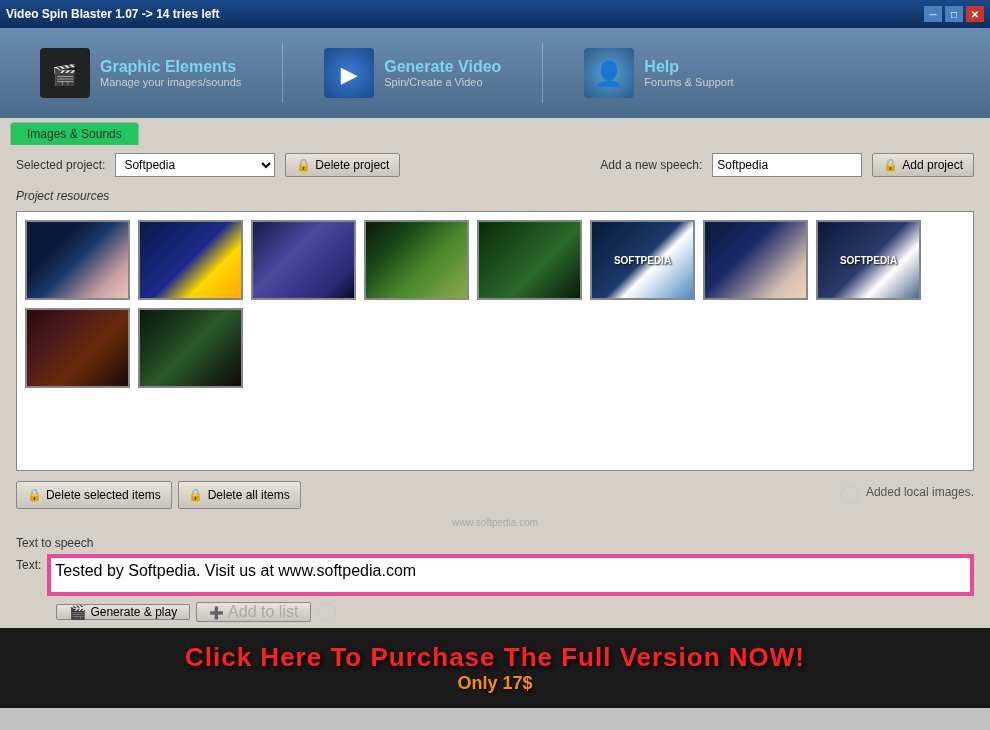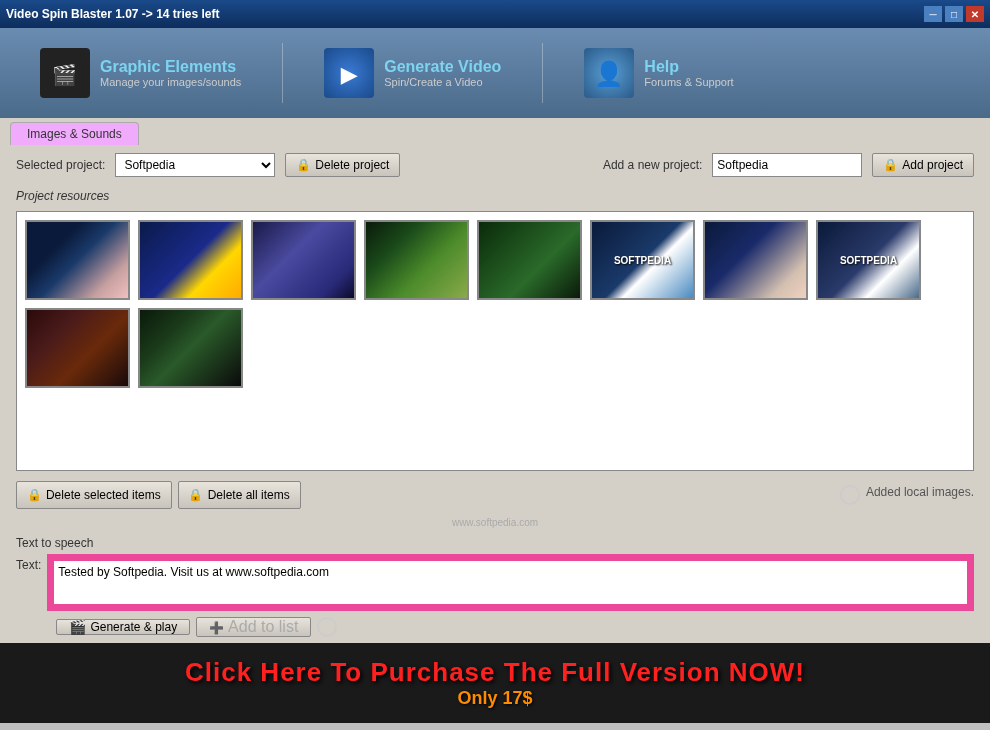--- a/index.html
+++ b/index.html
@@ -114,21 +114,21 @@
       background: #e8e4dc;
       border: 1px solid #aaa;
       border-bottom: none;
       padding: 4px 16px;
       cursor: pointer;
       border-radius: 4px 4px 0 0;
       font-size: 12px;
       color: #333;
     }
     .tab.active {
-      background: #f0abfc;
+      background: #22c55e;
       z-index: 1;
     }
 
     
     .project-section {
       background: #d4d0c8;
       padding: 8px 16px;
       display: flex;
       align-items: center;
       gap: 10px;
@@ -286,24 +286,24 @@
       align-items: flex-start;
       gap: 6px;
     }
     .tts-text-label {
       font-size: 12px;
       color: #333;
       padding-top: 4px;
     }
     .tts-textarea {
       flex: 1;
-      height: 57px;
-      border: 7px solid #ec4899;
+      height: 42px;
+      border: 4px solid #ec4899;
       padding: 4px;
-      font-size: 12px;
+      font-size: 16px;
       resize: none;
       font-family: inherit;
     }
     .tts-btn-row {
       display: flex;
       align-items: center;
       gap: 6px;
       margin-top: 6px;
       padding-left: 40px;
     }
@@ -434,21 +434,21 @@
 
   <div class="project-section">
     <label class="project-label">Selected project:</label>
     <select class="project-select">
       <option value="Softpedia">Softpedia</option>
     </select>
     <button class="project-btn">
       <span class="lock-icon"></span>
       <span>Delete project</span>
     </button>
-    <span class="new-project-label">Add a new project:</span>
+    <span class="new-project-label">Add a new speech:</span>
     <input class="new-project-input" type="text" value="Softpedia" style="">
     <button class="add-project-btn">
       <span class="lock-icon"></span>
       <span>Add project</span>
     </button>
   </div>
 
   <div class="resources-label">Project resources</div>
   <div class="resources-grid" id="resources-grid">
   <div class="thumb-container thumb-1"></div>

